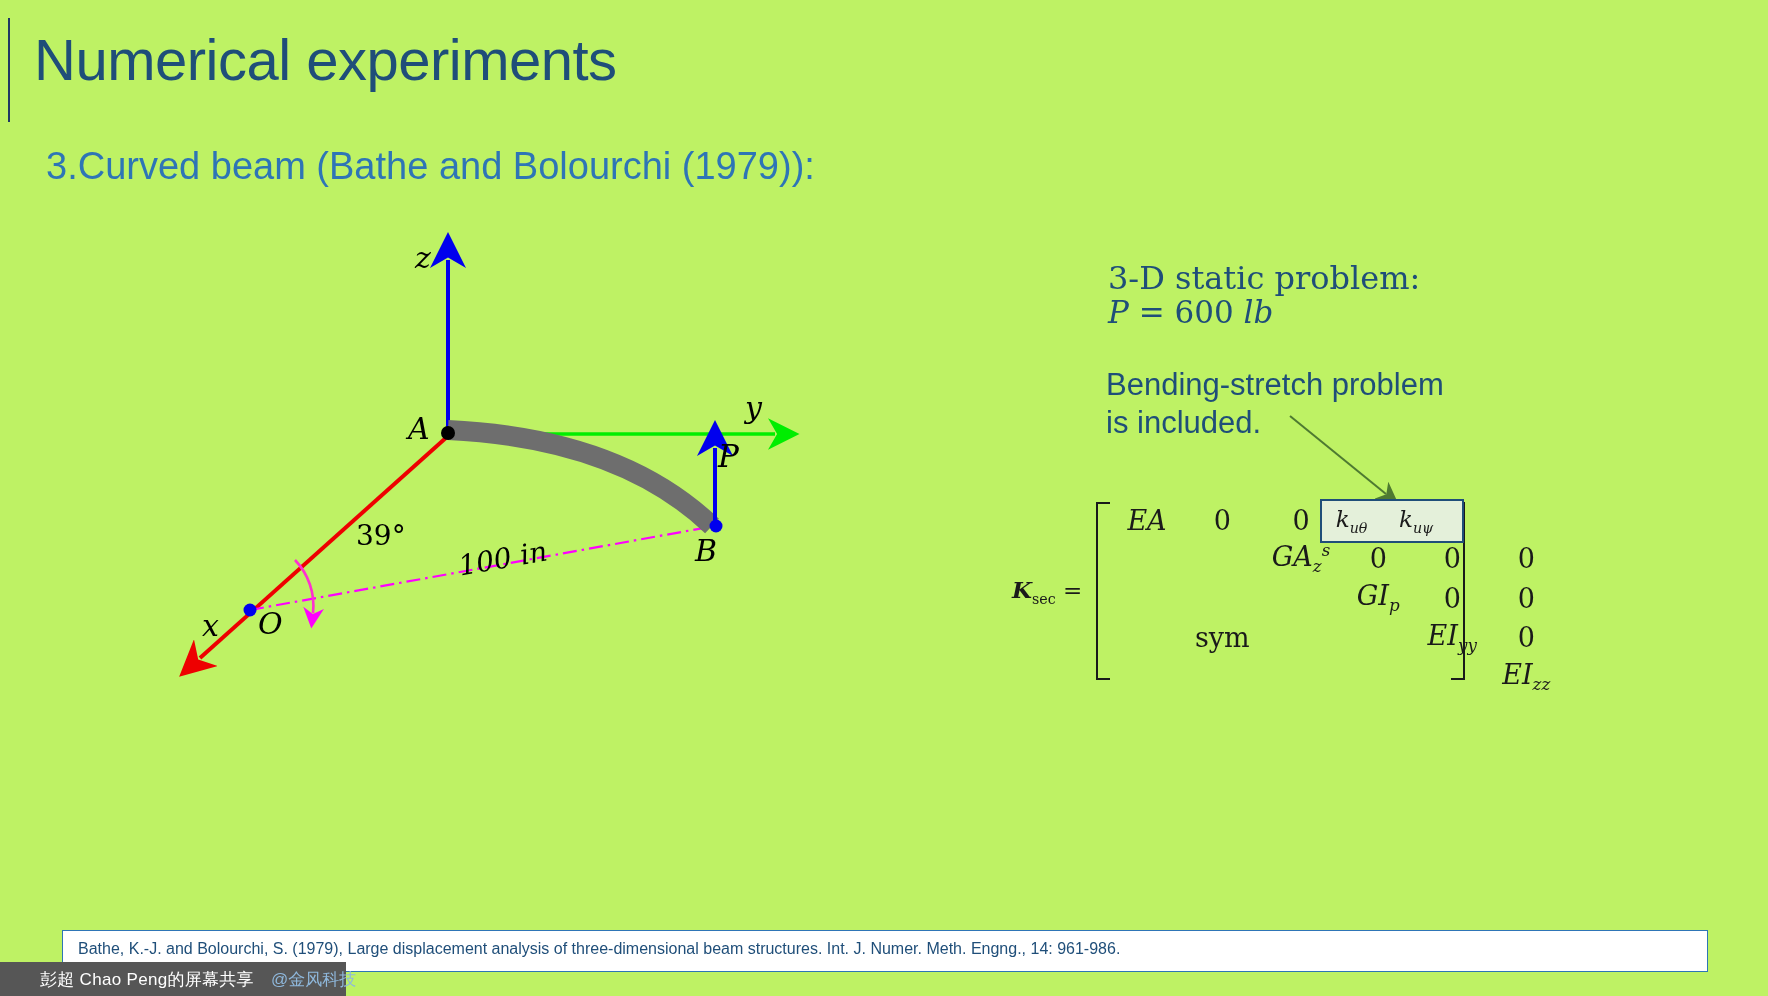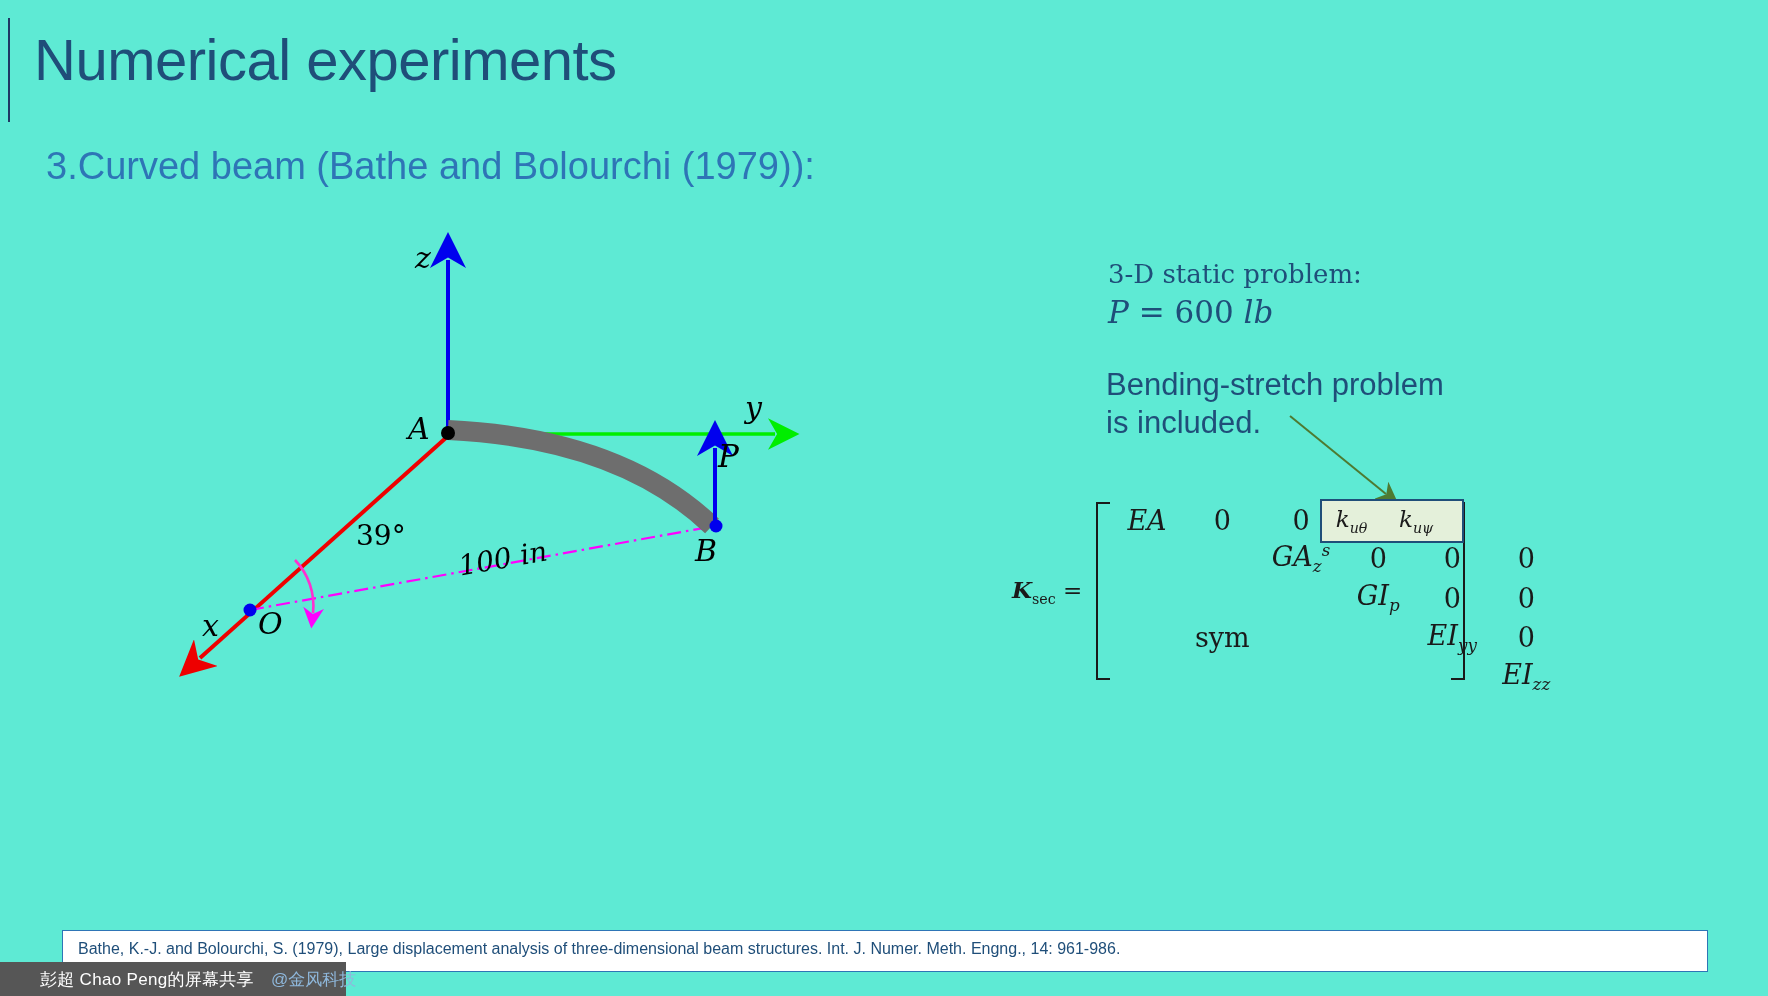--- a/index.html
+++ b/index.html
@@ -1,21 +1,21 @@
 <!DOCTYPE html>
 <html><head>
 <meta charset="utf-8">
 <style>
   html,body{margin:0;padding:0;background:#ffffff;}
   body{
     width:1768px;height:996px;position:relative;overflow:hidden;
     font-family:"Liberation Sans", sans-serif;
     -webkit-font-smoothing:antialiased;
   }
-  .slide{position:absolute;inset:0;background:#5eead4;}
+  .slide{position:absolute;inset:0;background:#bef264;}
 
   
   .title-rule{
     position:absolute;left:8px;top:18px;width:2px;height:104px;
     background:#1f3864;
   }
 
   
   .slide-title{
     position:absolute;left:34px;top:30px;
@@ -36,21 +36,21 @@
   .fig-label{
     position:absolute;font-family:"DejaVu Serif", serif;font-style:italic;
     color:#000;white-space:nowrap;
   }
 
   
   .rt-serif{
     position:absolute;font-family:"DejaVu Serif", serif;
     color:#1f4e79;white-space:nowrap;
   }
-  .rt-static{left:1108px;top:258px;font-size:26px;line-height:1.25;}
+  .rt-static{left:1108px;top:258px;font-size:32px;line-height:1.25;}
   .rt-p{left:1108px;top:294px;font-size:31px;}
   .rt-p i{font-style:italic;}
   .rt-sans{
     position:absolute;left:1106px;top:366px;
     font-family:"Liberation Sans", sans-serif;
     font-size:31px;line-height:1.22;color:#1f4e79;
     width:400px;
   }
   .mx-lhs{
     position:absolute;left:1012px;top:576px;

